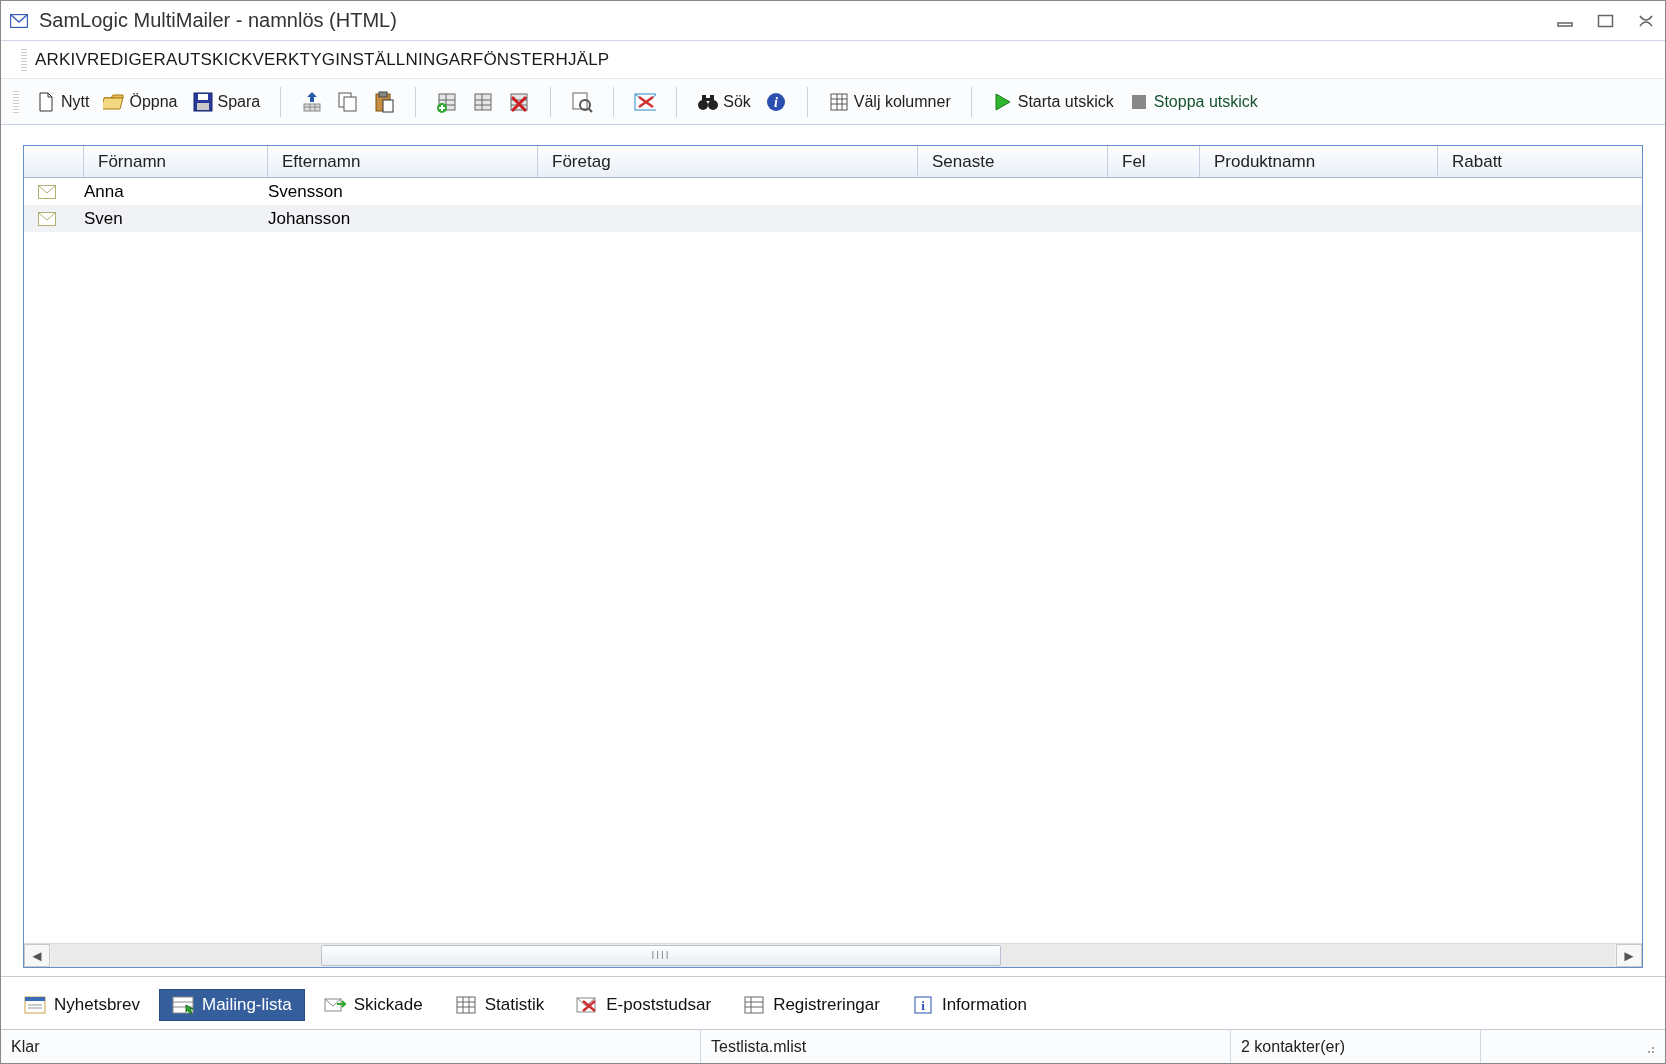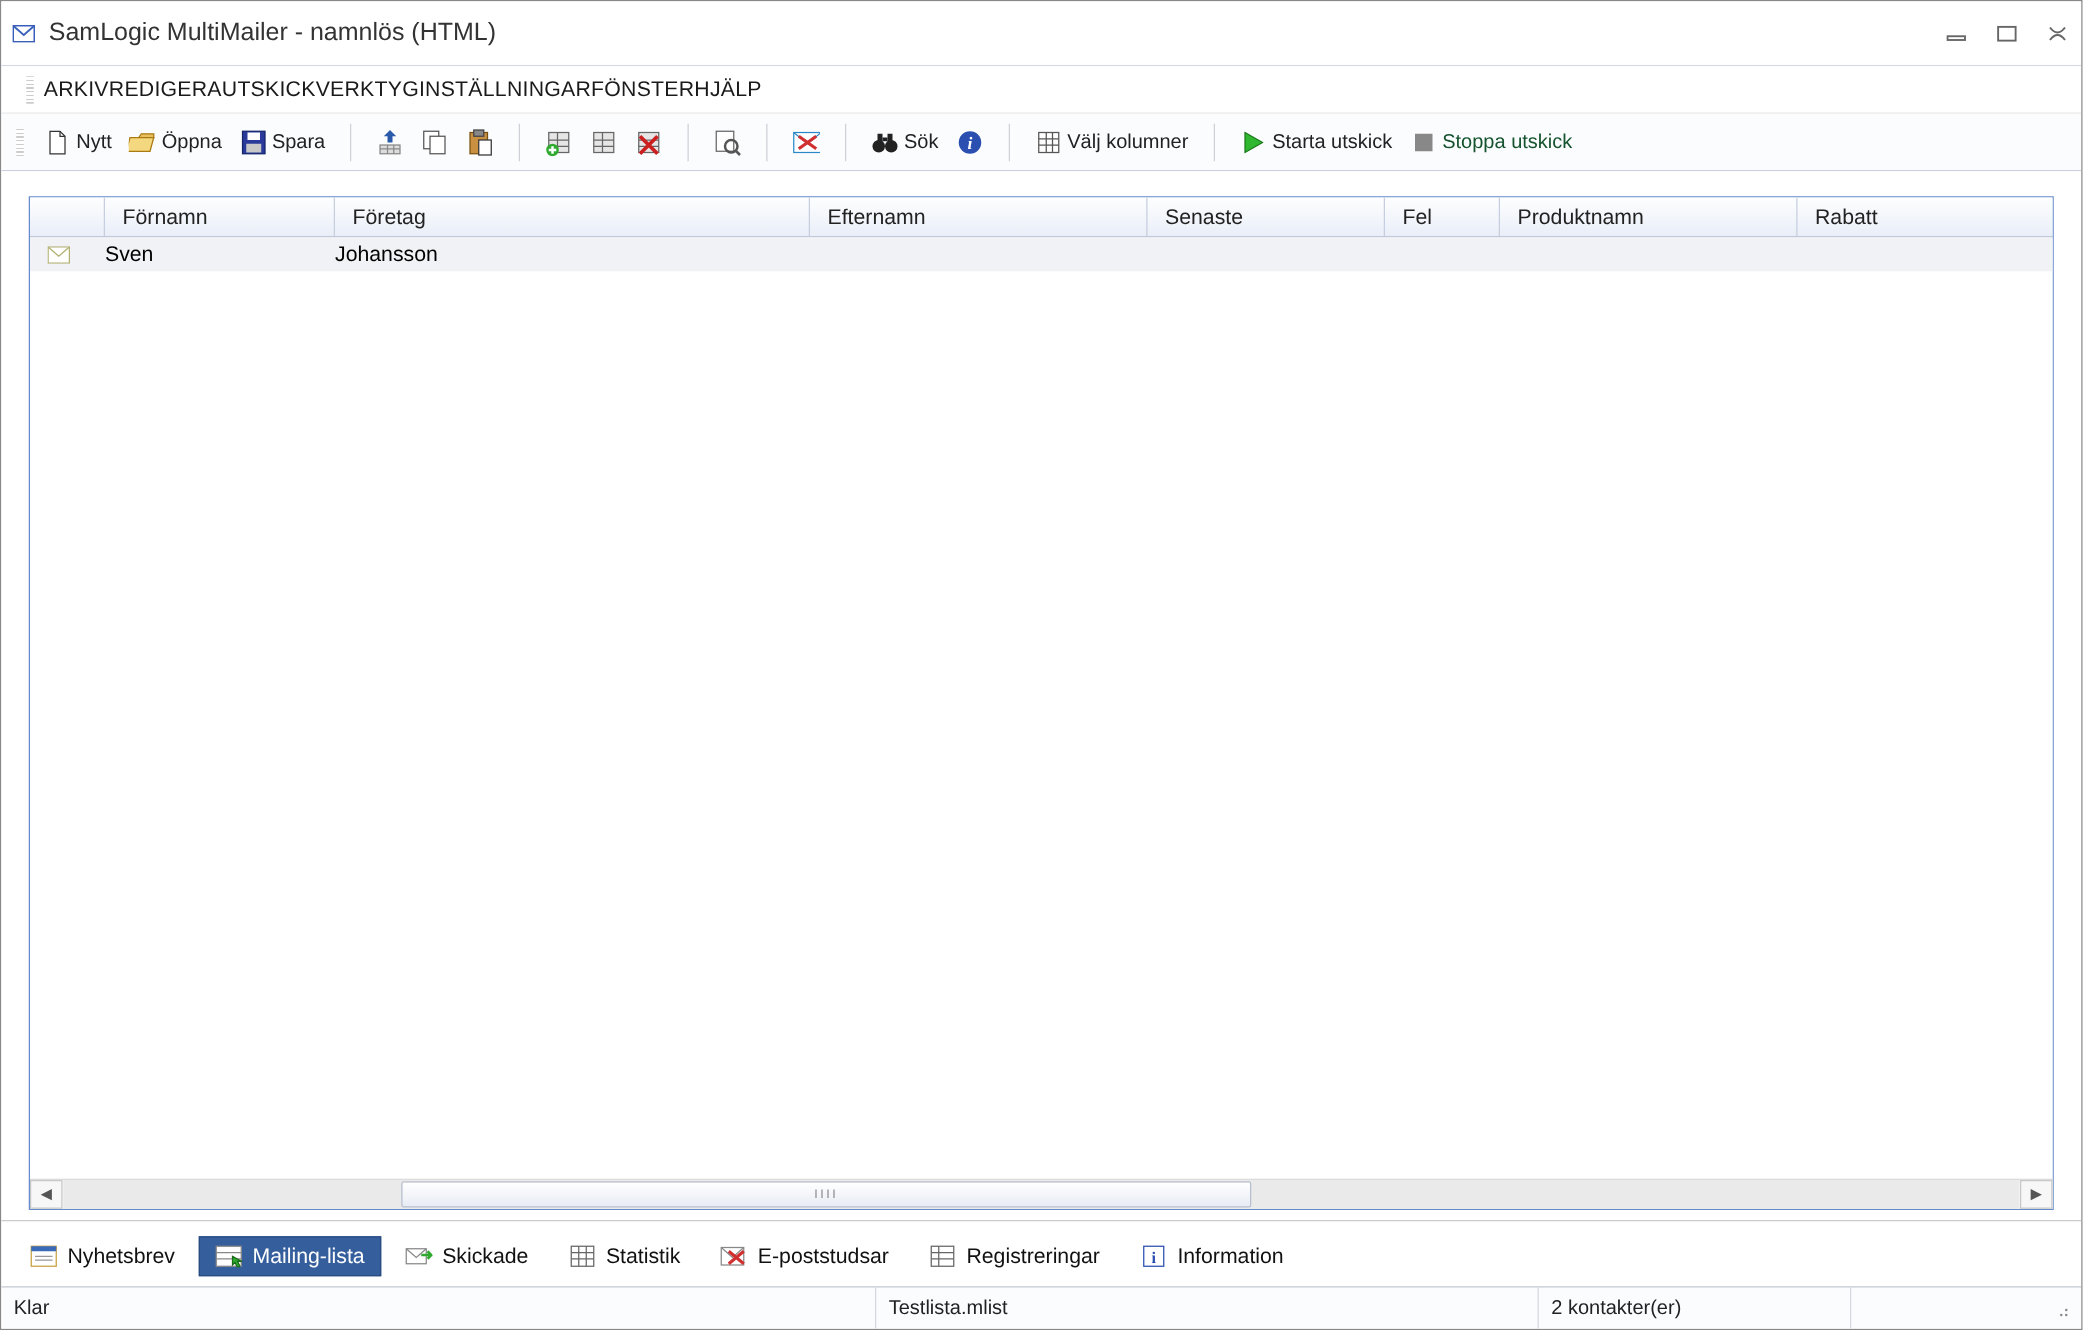--- a/index.html
+++ b/index.html
@@ -11,21 +11,21 @@
     width: 1666px;
     height: 1064px;
     overflow: hidden;
     border: 1px solid #888;
     display: flex;
     flex-direction: column;
   }
 
   
   .titlebar {
-    height: 52px;
+    height: 40px;
     background: #fff;
     display: flex;
     align-items: center;
     padding: 0 8px;
     border-bottom: 1px solid #d0d8e8;
   }
   .titlebar .appicon { width: 20px; height: 20px; margin-right: 10px; display:flex; align-items:center; justify-content:center;}
   .titlebar .title { font-size: 20px; color: #333; flex: 1; }
   .winbtns { display: flex; gap: 18px; align-items:center;}
   .winbtn { width: 22px; height: 22px; display: flex; align-items: center; justify-content: center; color: #666; }
@@ -372,29 +372,44 @@
     </span>
     <span class="lbl">Stoppa utskick</span>
   </div>
 </div>
 
 <div class="workarea">
   <div class="gridframe">
     <div class="gridheader">
       <div class="gh" style="width:60px;"></div>
       <div class="gh" style="width:184px;">Förnamn</div>
+      <div class="gh" style="width:270px;">Efternamn</div>
       <div class="gh" style="width:380px;">Företag</div>
-      <div class="gh" style="width:270px;">Efternamn</div>
       <div class="gh" style="width:190px;">Senaste</div>
       <div class="gh" style="width:92px;">Fel</div>
       <div class="gh" style="width:238px;">Produktnamn</div>
       <div class="gh" style="flex:1;border-right:none;">Rabatt</div>
     </div>
 
     <div class="gridbody">
+      <div class="grow">
+        <span class="rowicon-cell">
+          <svg width="18" height="14">
+              <rect x="0.5" y="0.5" width="17" height="13" fill="#fff" stroke="#b0b070"></rect>
+              <path d="M1 1 L9 8 L17 1" fill="none" stroke="#b0b070"></path>
+            </svg>
+        </span>
+        <span class="gc" style="width:184px;">Anna</span>
+        <span class="gc" style="width:270px;">Svensson</span>
+        <span class="gc" style="width:380px;"></span>
+        <span class="gc" style="width:190px;"></span>
+        <span class="gc" style="width:92px;"></span>
+        <span class="gc" style="width:238px;"></span>
+        <span class="gc"></span>
+      </div>
       <div class="grow alt">
         <span class="rowicon-cell">
           <svg width="18" height="14">
               <rect x="0.5" y="0.5" width="17" height="13" fill="#fff" stroke="#b0b070"></rect>
               <path d="M1 1 L9 8 L17 1" fill="none" stroke="#b0b070"></path>
             </svg>
         </span>
         <span class="gc" style="width:184px;">Sven</span>
         <span class="gc" style="width:270px;">Johansson</span>
         <span class="gc" style="width:380px;"></span>

